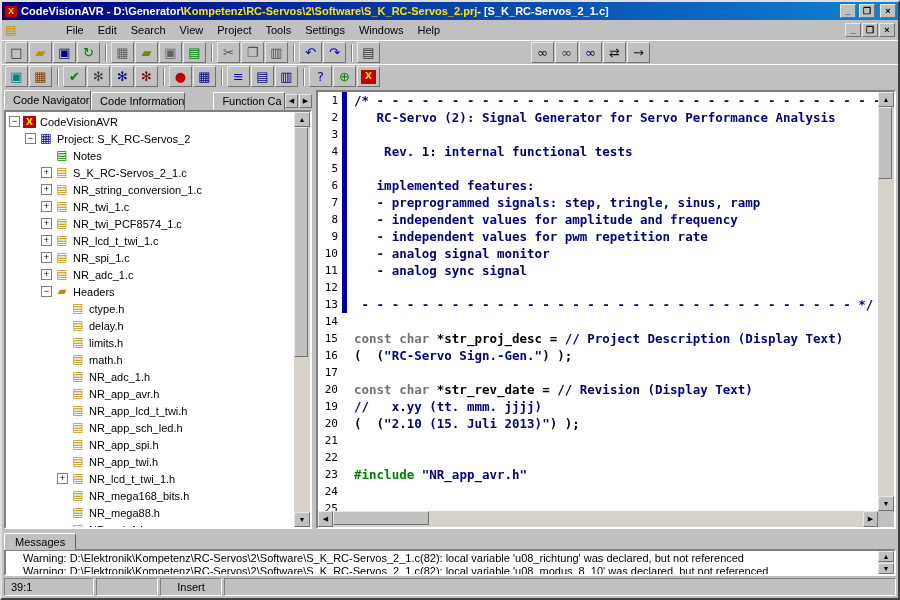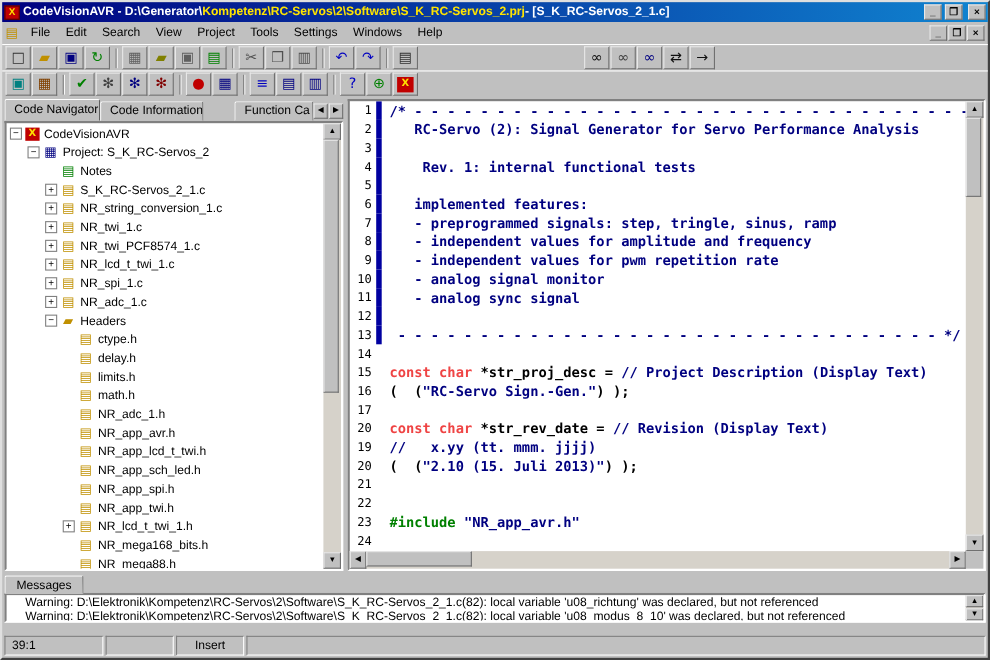--- a/index.html
+++ b/index.html
@@ -19,21 +19,21 @@
   .title-text { flex:1; overflow:hidden; display:flex; }
   .tseg2 { color:#ffe400; }
   .cap-btn { width:16px; height:14px; flex:none; background:#c0c0c0; color:#000;
     border:1px solid; border-color:#e8e8e8 #707070 #707070 #e8e8e8;
     font:bold 9px "Liberation Sans",sans-serif; line-height:11px; text-align:center; padding:0; }
   .cap-btn.close { margin-left:2px; }
 
   
   .menubar { height:20px; flex:none; display:flex; align-items:center; padding:0 3px; }
   .mdi-doc { width:13px; font-size:12px; line-height:13px; color:#c09000; margin-right:3px; }
-  .menu-items { display:flex; }
+  .menu-items { display:flex;margin-left:38px; }
   .menu-item { padding:2px 7px; }
   .menu-spacer { flex:1; }
   .mdi-btns { display:flex; gap:1px; }
 
   
   .toolbar { height:24px; flex:none; display:flex; align-items:center; padding:1px 3px;
     border-top:1px solid #ffffff; }
   .tb-btn { width:23px; height:21px; flex:none; background:#c0c0c0; padding:0;
     border:1px solid; border-color:#e8e8e8 #707070 #707070 #e8e8e8;
     display:flex; align-items:center; justify-content:center; margin-right:1px; }
@@ -75,21 +75,21 @@
   .ed-main { flex:1; display:flex; min-height:0; }
   .ed-lines { flex:1; min-width:0; overflow:hidden;
     font:bold 12.5px "DejaVu Sans Mono",monospace; }
   .ed-line { height:17px; display:flex; white-space:pre; }
   .ed-num { width:24px; flex:none; text-align:right; padding-right:4px; color:#000;
     font:11px "DejaVu Sans Mono",monospace; line-height:17px; }
   .ed-bar { width:5px; flex:none; margin-right:7px; }
   .ed-bar.on { background:#0000a0; }
   .ed-text { line-height:17px; overflow:hidden; }
   .tok-c { color:#000080; }
-  .tok-k { color:#ef4444; }
+  .tok-k { color:#737373; }
   .tok-p { color:#000000; }
   .tok-s { color:#000080; }
   .tok-d { color:#008000; }
 
   
   .sb-v { width:16px; flex:none; background:#d6d2ca; display:flex; flex-direction:column; }
   .sb-btn { width:16px; height:15px; flex:none; background:#c0c0c0; color:#000; padding:0;
     border:1px solid; border-color:#e8e8e8 #707070 #707070 #e8e8e8;
     font-size:7px; line-height:13px; text-align:center; }
   .sb-track { flex:1; position:relative; }
@@ -99,21 +99,21 @@
   .thumb-tree { height:230px; }
   .ed-bottom { height:16px; flex:none; display:flex; }
   .sb-h { flex:1; display:flex; background:#d6d2ca; }
   .sb-h .sb-btn { width:15px; height:16px; line-height:14px; }
   .sb-htrack { flex:1; position:relative; }
   .sb-hthumb { position:absolute; left:0; top:0; height:14px; width:96px; background:#c0c0c0;
     border:1px solid; border-color:#e8e8e8 #707070 #707070 #e8e8e8; }
   .sb-corner { width:16px; height:16px; flex:none; background:#c0c0c0; }
 
   
-  .messages { flex:none; margin:1px 2px 10px 2px; }
+  .messages { flex:none; margin:1px 2px 0 2px; }
   .msg-tab { display:inline-block; height:17px; line-height:16px; padding:0 10px;
     background:#c0c0c0; border:1px solid; border-color:#fff #606060 #c0c0c0 #fff;
     border-radius:2px 2px 0 0; position:relative; top:1px; z-index:2; }
   .msg-body { height:27px; background:#fff; display:flex; overflow:hidden;
     border:2px solid; border-color:#808080 #fff #fff #808080; }
   .msg-list { flex:1; overflow:hidden; padding:1px 17px; }
   .msg-row { height:13px; line-height:13px; white-space:nowrap; }
   .msg-sb { width:16px; flex:none; background:#d6d2ca; display:flex; flex-direction:column;
     justify-content:space-between; }
   .msg-sb .sb-btn { height:11px; line-height:9px; }

